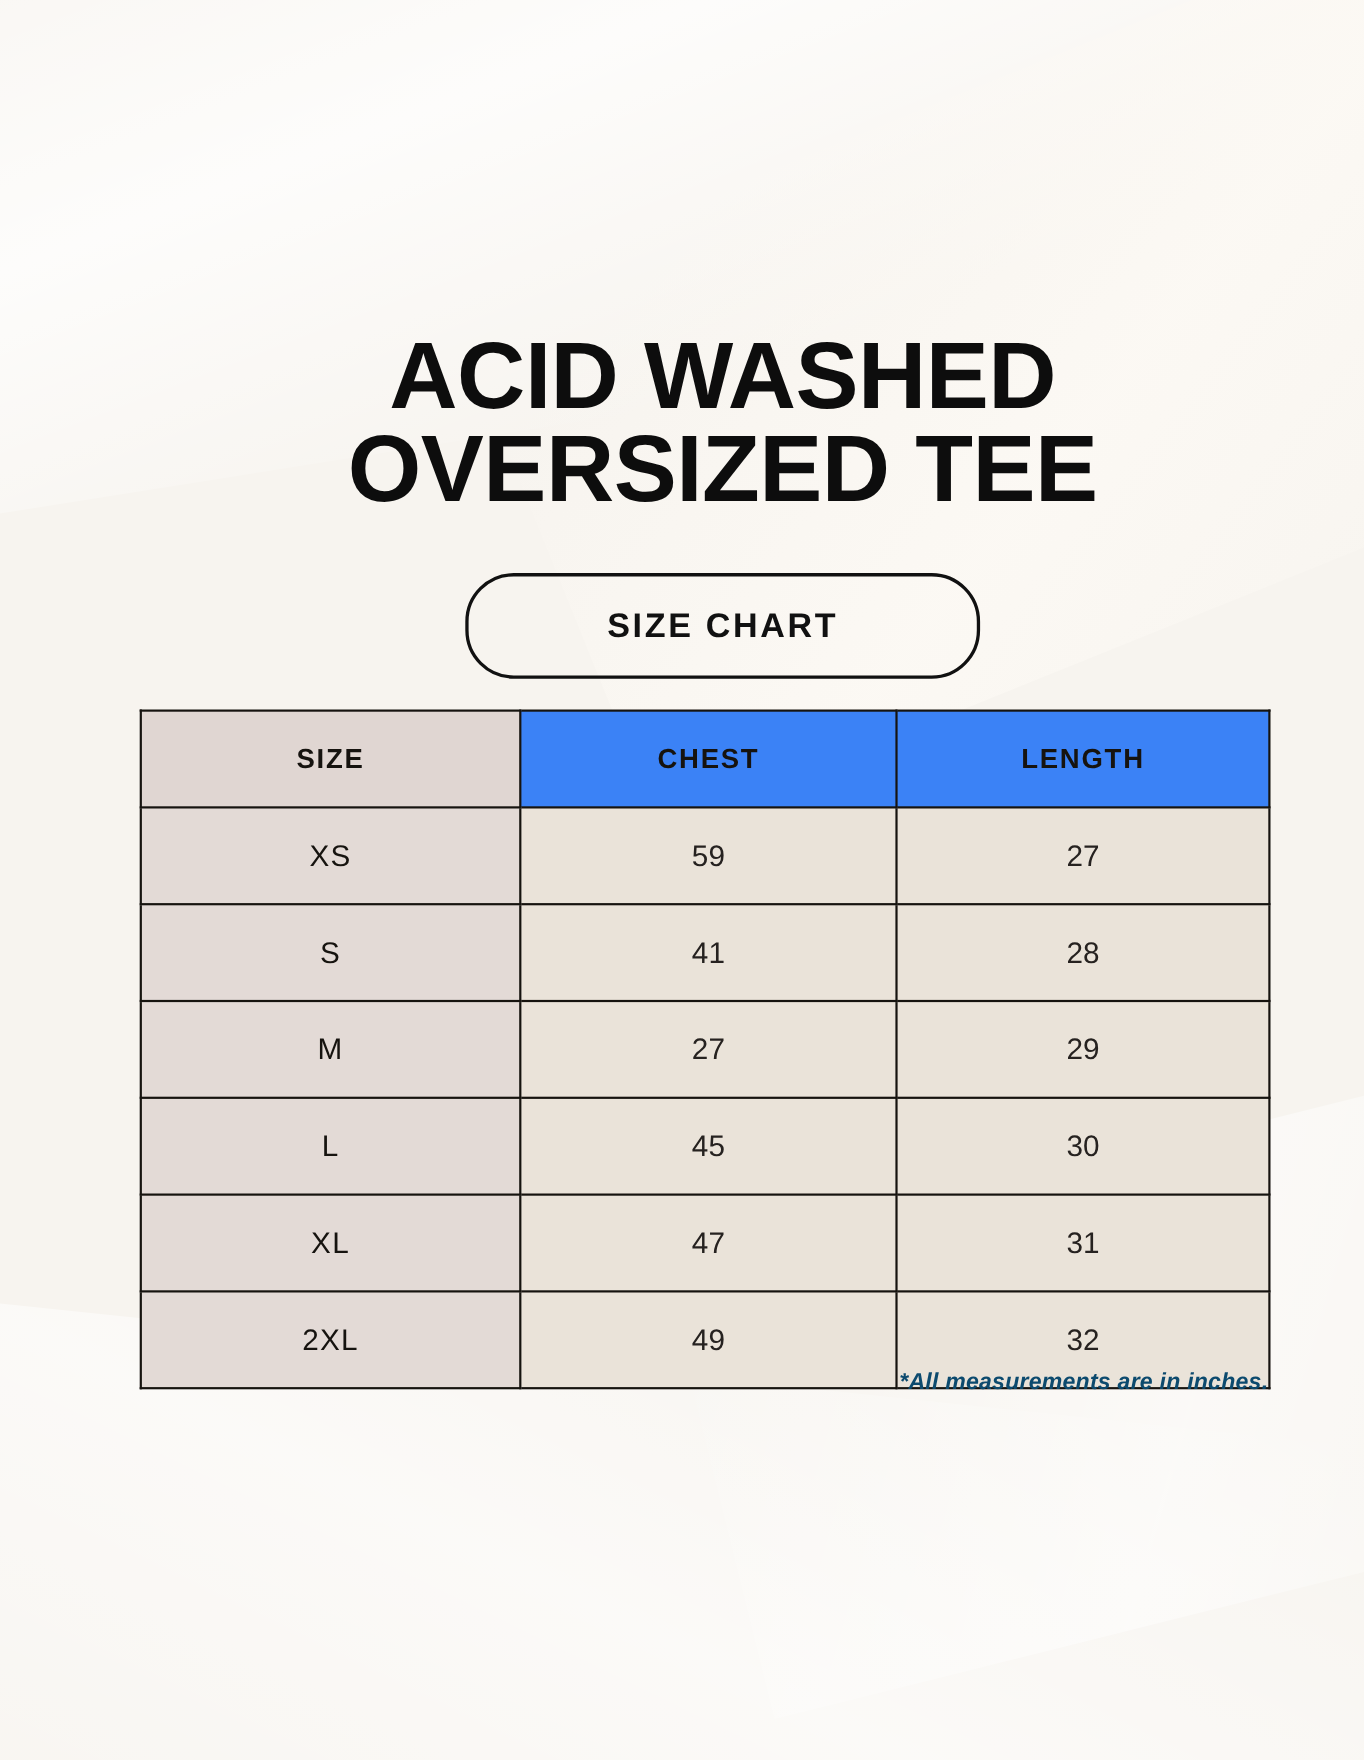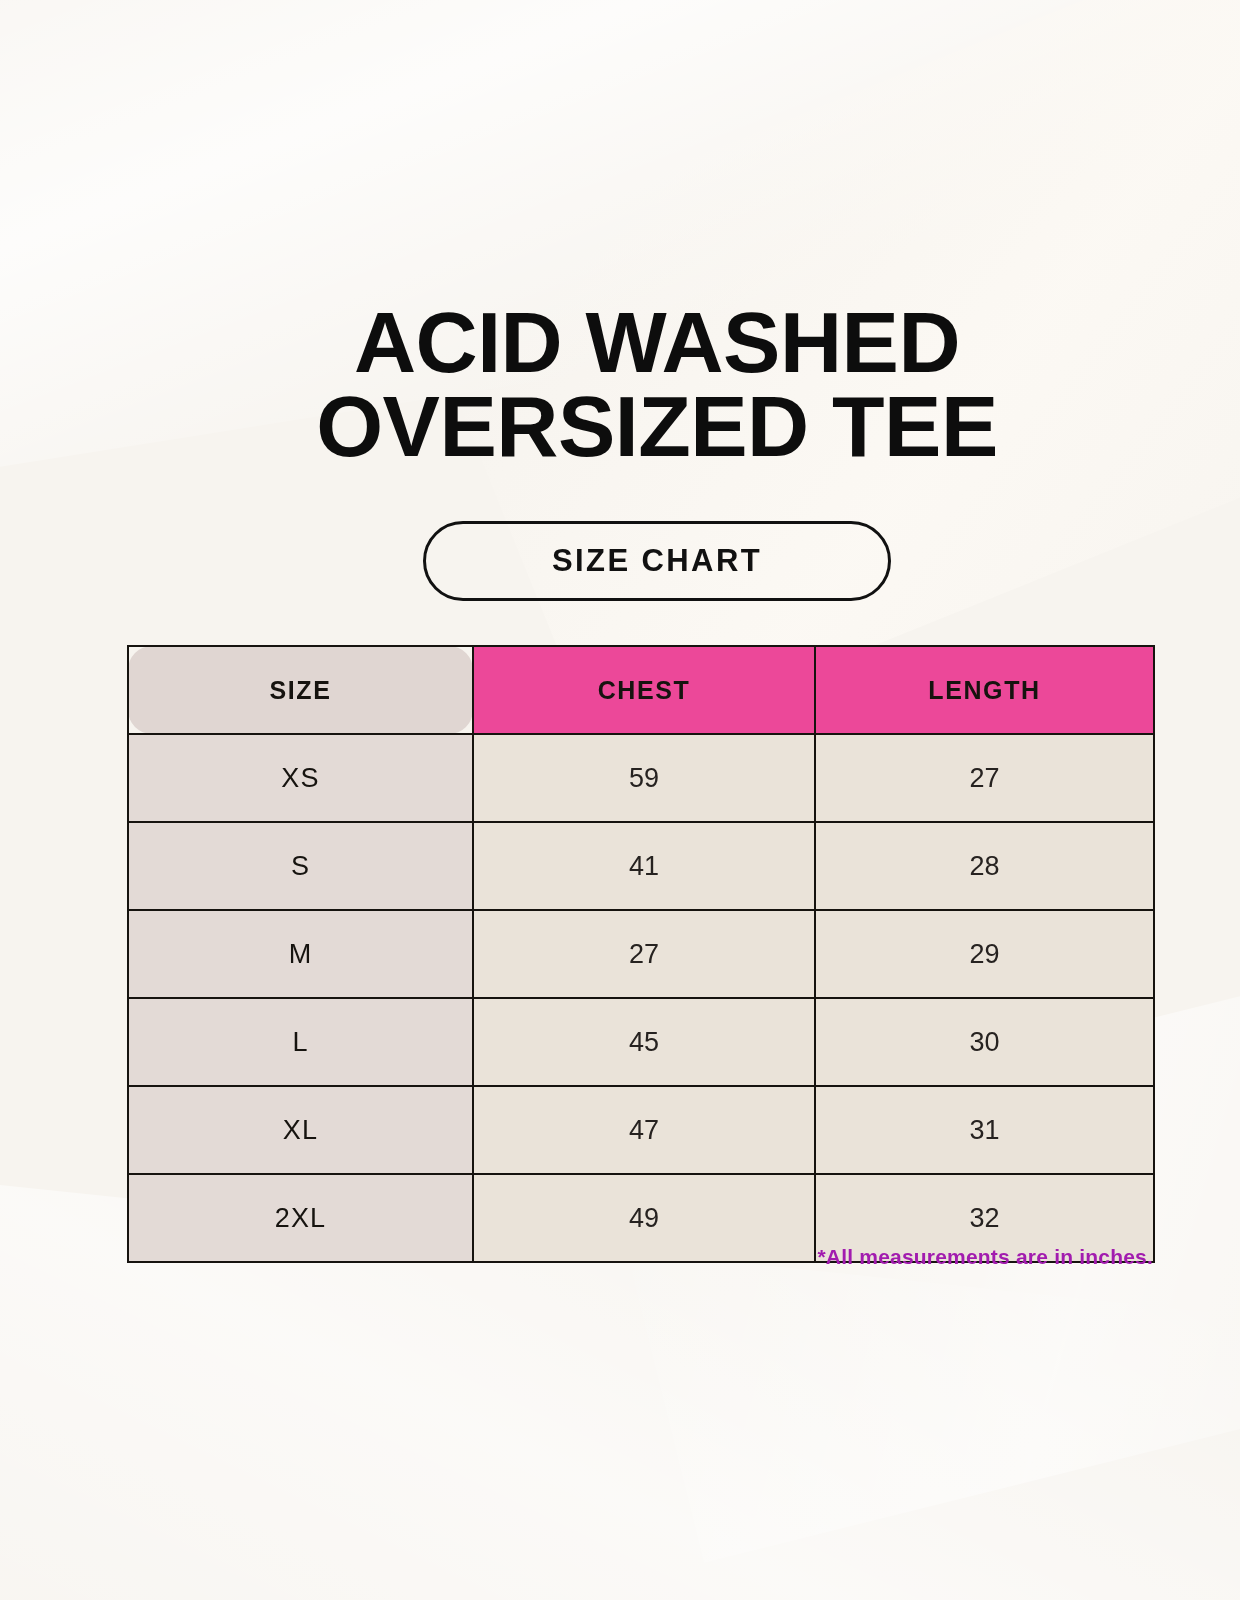--- a/index.html
+++ b/index.html
@@ -70,21 +70,21 @@
     display: block;
     white-space: nowrap;
   }
 
   .pill {
     position: absolute;
     top: 521px;
     left: 50%;
     transform: translateX(-50%);
     width: 468px;
-    height: 80px;
+    height: 96px;
     border: 3px solid #111111;
     border-radius: 44px;
     display: flex;
     align-items: center;
     justify-content: center;
     box-sizing: border-box;
     background: transparent;
   }
   .pill-label {
     font-size: 31px;
@@ -114,22 +114,22 @@
   table.size-chart th {
     font-size: 25px;
     font-weight: 700;
     letter-spacing: 1.6px;
     color: #16130f;
   }
   col.c-size { width: 345px; }
   col.c-chest { width: 342px; }
   col.c-length { width: 339px; }
 
-  th.h-size { background: #e0d6d2; border-radius: 24px; }
-  th.h-chest, th.h-length { background: #ec4899; }
+  th.h-size { background: #e0d6d2; }
+  th.h-chest, th.h-length { background: #3b82f6; }
 
   td.size-cell {
     background: #e3dad6;
     font-size: 27px;
     font-weight: 400;
     letter-spacing: 1.2px;
     color: #16130f;
   }
   td.val-cell {
     background: #eae3d9;
@@ -139,22 +139,23 @@
   }
 
   .footnote {
     position: absolute;
     top: 1245px;
     left: 90px;
     width: 1026px;
     text-align: right;
     font-size: 21px;
     font-weight: 700;
-    color: #a21caf;
+    color: #0c4a6e;
     letter-spacing: 0.2px;
+    font-style: italic;
   }
 </style>
 </head>
 <body>
 
 <div class="bg-wash wash-1"></div>
 <div class="bg-wash wash-2"></div>
 <div class="bg-wash wash-3"></div>
 <div class="bg-wash wash-4"></div>
 

